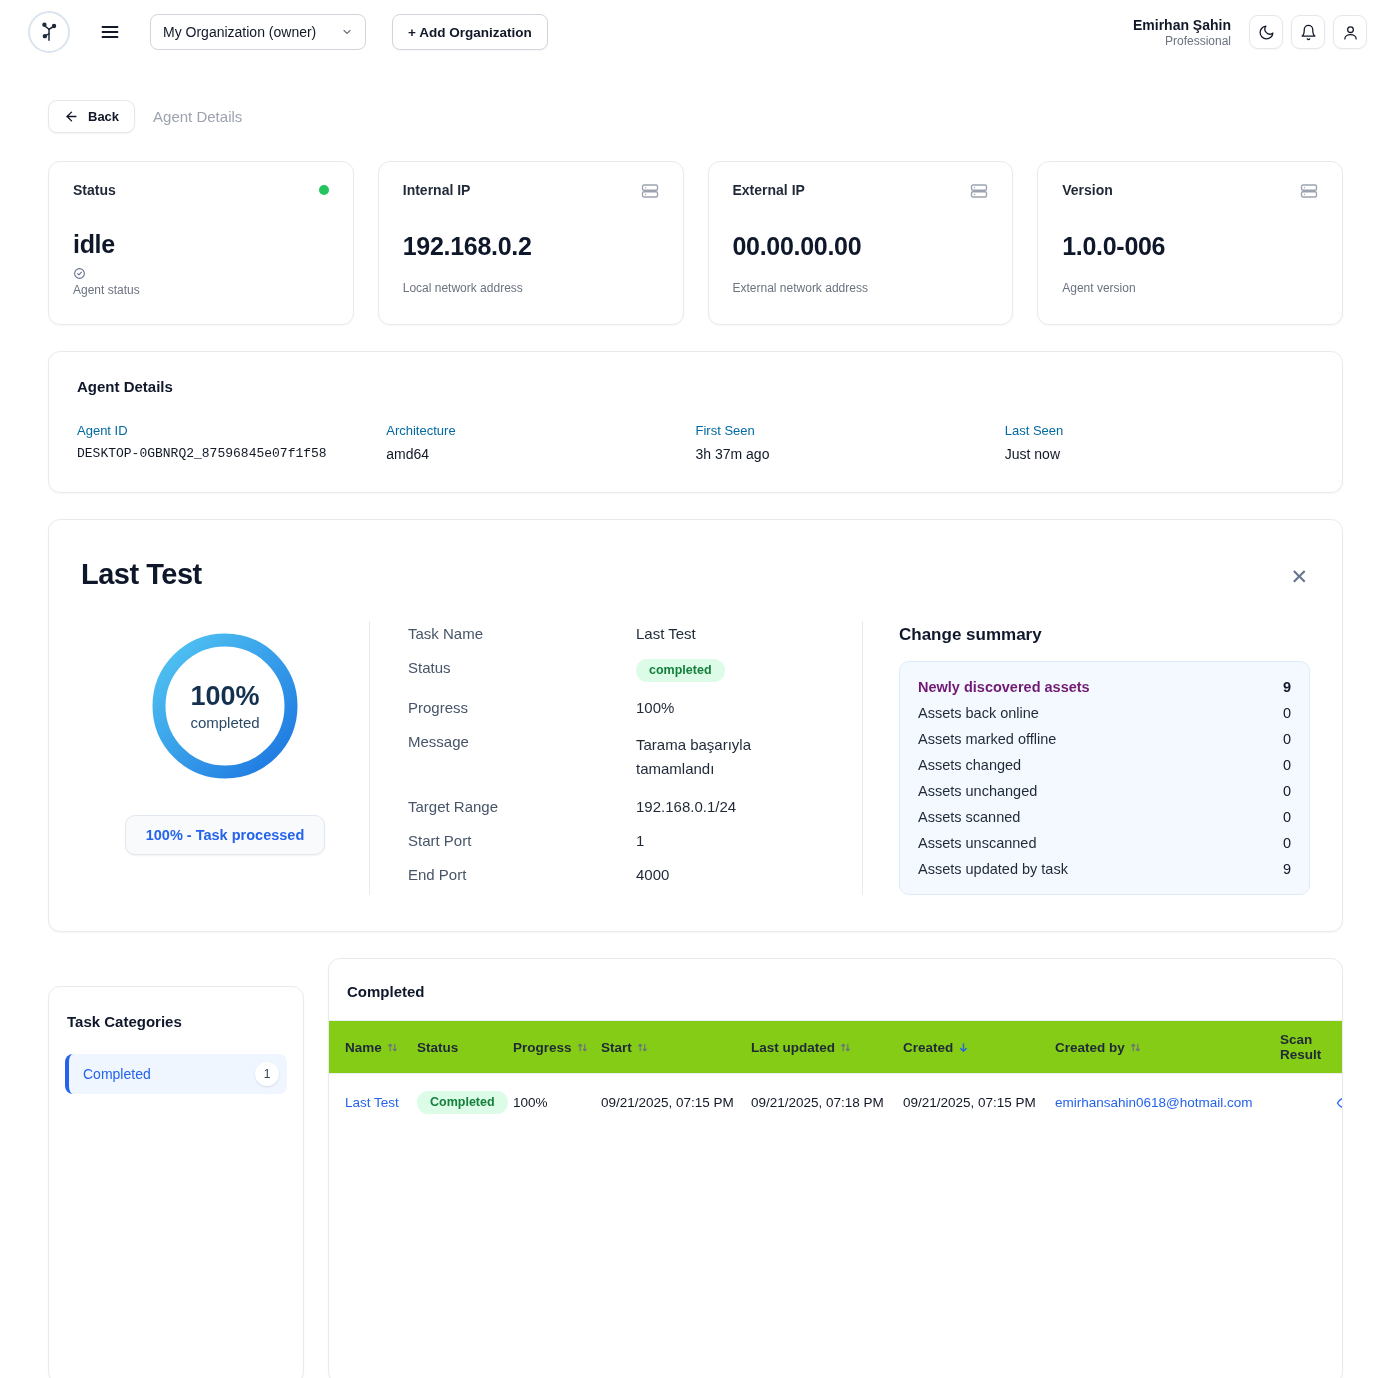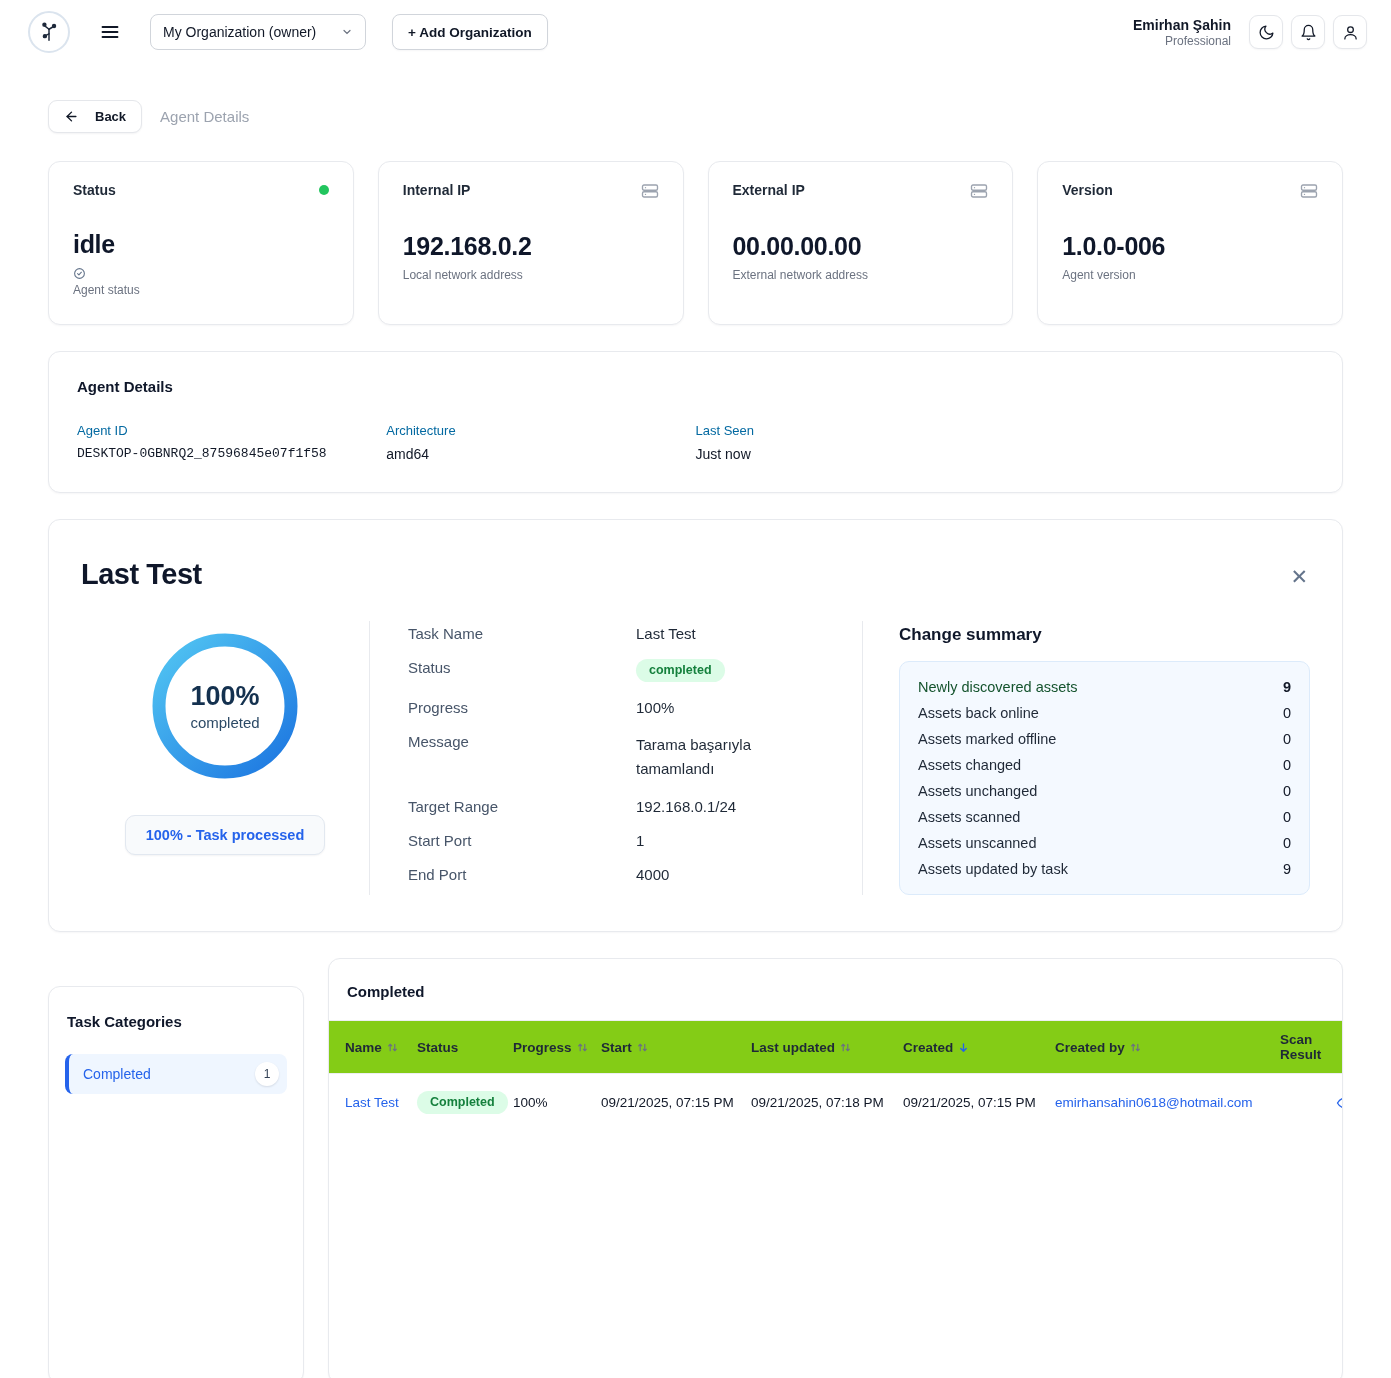--- a/index.html
+++ b/index.html
@@ -41,39 +41,39 @@
   .icon-btn {
     width:34px; height:34px; border:1px solid #e5e7eb; border-radius:9px; background:#fff;
     display:flex; align-items:center; justify-content:center; cursor:pointer;
     box-shadow:0 1px 2px rgba(16,24,40,.04);
   }
 
   
   main { padding:0 48px 48px; }
   .breadcrumb-row { margin-top:36px; display:flex; align-items:center; gap:18px; }
   .back-btn {
-    display:flex; align-items:center; gap:16px; border:1px solid #e5e7eb; background:#fff;
+    display:flex; align-items:center; gap:9px; border:1px solid #e5e7eb; background:#fff;
     border-radius:9px; padding:8px 15px; font-size:13px; font-weight:700; color:#111827;
     cursor:pointer; font-family:inherit; box-shadow:0 1px 2px rgba(16,24,40,.05);
   }
   .breadcrumb-title { font-size:15px; color:#9ca3af; }
 
   .card {
     background:#fff; border:1px solid #e8eaee; border-radius:12px;
     box-shadow:0 1px 2px rgba(16,24,40,.04);
   }
 
   
   .stats-row { margin-top:28px; display:grid; grid-template-columns:repeat(4,1fr); gap:24px; }
   .stat-card { padding:20px 24px; min-height:164px; }
   .stat-head { display:flex; align-items:flex-start; justify-content:space-between; }
   .stat-title { font-size:14px; font-weight:700; color:#1f2937; }
   .status-dot { width:10px; height:10px; border-radius:50%; background:#22c55e; margin-top:3px; }
   .stat-value { margin-top:32px; font-size:25px; font-weight:800; color:#0f172a; letter-spacing:-0.3px; }
-  .stat-caption { font-size:12px; color:#6b7280; margin-top:7px; }
+  .stat-caption { font-size:12px; color:#6b7280; margin-top:20px; }
   .stat-check { margin-top:8px; line-height:0; }
   .stat-check + .stat-caption { margin-top:3px; }
 
   
   .agent-details-card { margin-top:26px; padding:26px 28px 30px; }
   .ad-title { font-size:15px; font-weight:700; color:#0f172a; margin-bottom:28px; }
   .ad-grid { display:grid; grid-template-columns:repeat(4,1fr); }
   .ad-label { font-size:13px; color:#0369a1; margin-bottom:8px; }
   .ad-value { font-size:14px; color:#111827; }
   .ad-value.mono { font-family:"Liberation Mono","DejaVu Sans Mono",monospace; font-size:13px; }
@@ -107,21 +107,21 @@
     display:inline-block; background:#dcfce7; color:#15803d; font-size:12.5px; font-weight:700;
     border-radius:999px; padding:4px 13px; line-height:1.2;
   }
   .lt-summary-col { border-left:1px solid #e8eaee; padding:4px 0 0 36px; }
   .summary-title { font-size:17px; font-weight:700; color:#0f172a; margin-bottom:16px; }
   .summary-panel {
     background:#f4f9ff; border:1px solid #dcebfb; border-radius:10px; padding:12px 18px;
   }
   .summary-row { display:flex; justify-content:space-between; align-items:center; padding:5px 0; font-size:14.5px; color:#1f2937; }
   .summary-row .summary-value { color:#111827; }
-  .summary-row.highlight .summary-label { color:#14532d; font-weight:400; }
+  .summary-row.highlight .summary-label { color:#701a75; font-weight:700; }
   .summary-row.highlight .summary-value { font-weight:800; }
 
   
   .bottom-grid { margin-top:26px; display:grid; grid-template-columns:256px 1fr; gap:24px; }
   .categories-card { padding:18px 16px; min-height:398px;margin-top:28px; }
   .cat-title { font-size:15px; font-weight:700; color:#0f172a; margin:8px 2px 24px; }
   .category-item {
     background:#eff6ff; border-left:4px solid #2563eb; border-radius:8px;
     padding:8px 8px 8px 14px; display:flex; align-items:center; justify-content:space-between;
     color:#2563eb; font-size:14px; font-weight:500; cursor:pointer;
@@ -295,20 +295,24 @@
     <div class="card agent-details-card">
       <div class="ad-title">Agent Details</div>
       <div class="ad-grid">
         <div>
           <div class="ad-label">Agent ID</div>
           <div class="ad-value mono">DESKTOP-0GBNRQ2_87596845e07f1f58</div>
         </div>
         <div>
           <div class="ad-label">Architecture</div>
           <div class="ad-value">amd64</div>
+        </div>
+        <div>
+          <div class="ad-label">First Seen</div>
+          <div class="ad-value">3h 37m ago</div>
         </div>
         <div>
           <div class="ad-label">Last Seen</div>
           <div class="ad-value">Just now</div>
         </div>
       </div>
     </div>
 
     <div class="card last-test-card">
       <button class="close-btn">✕</button>

